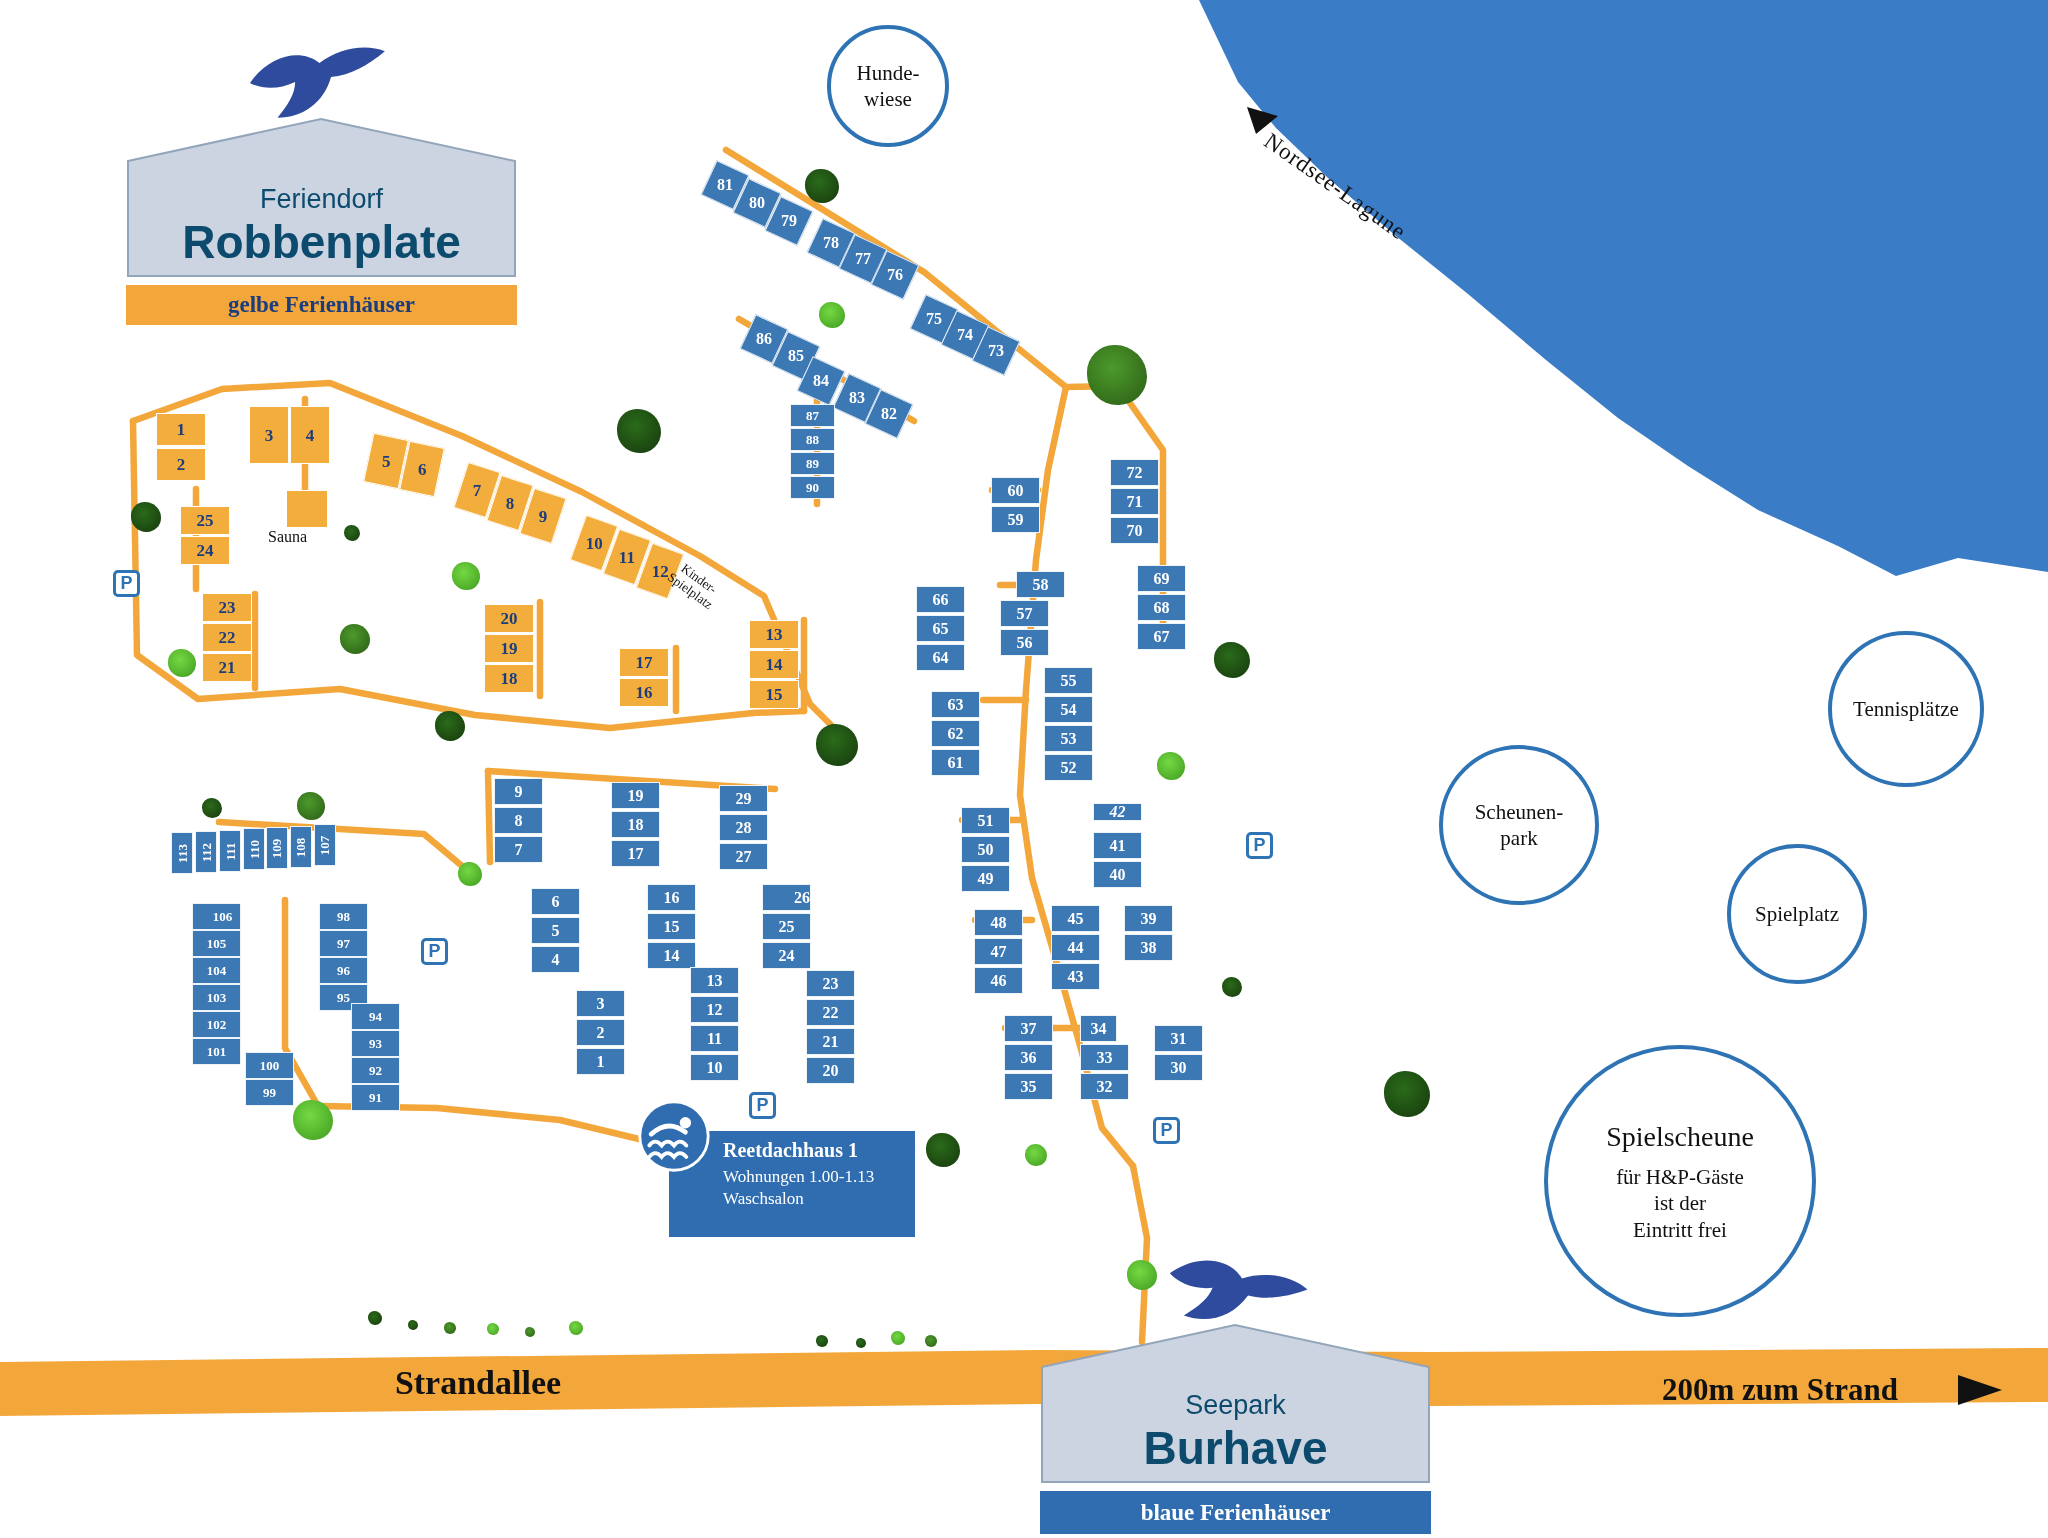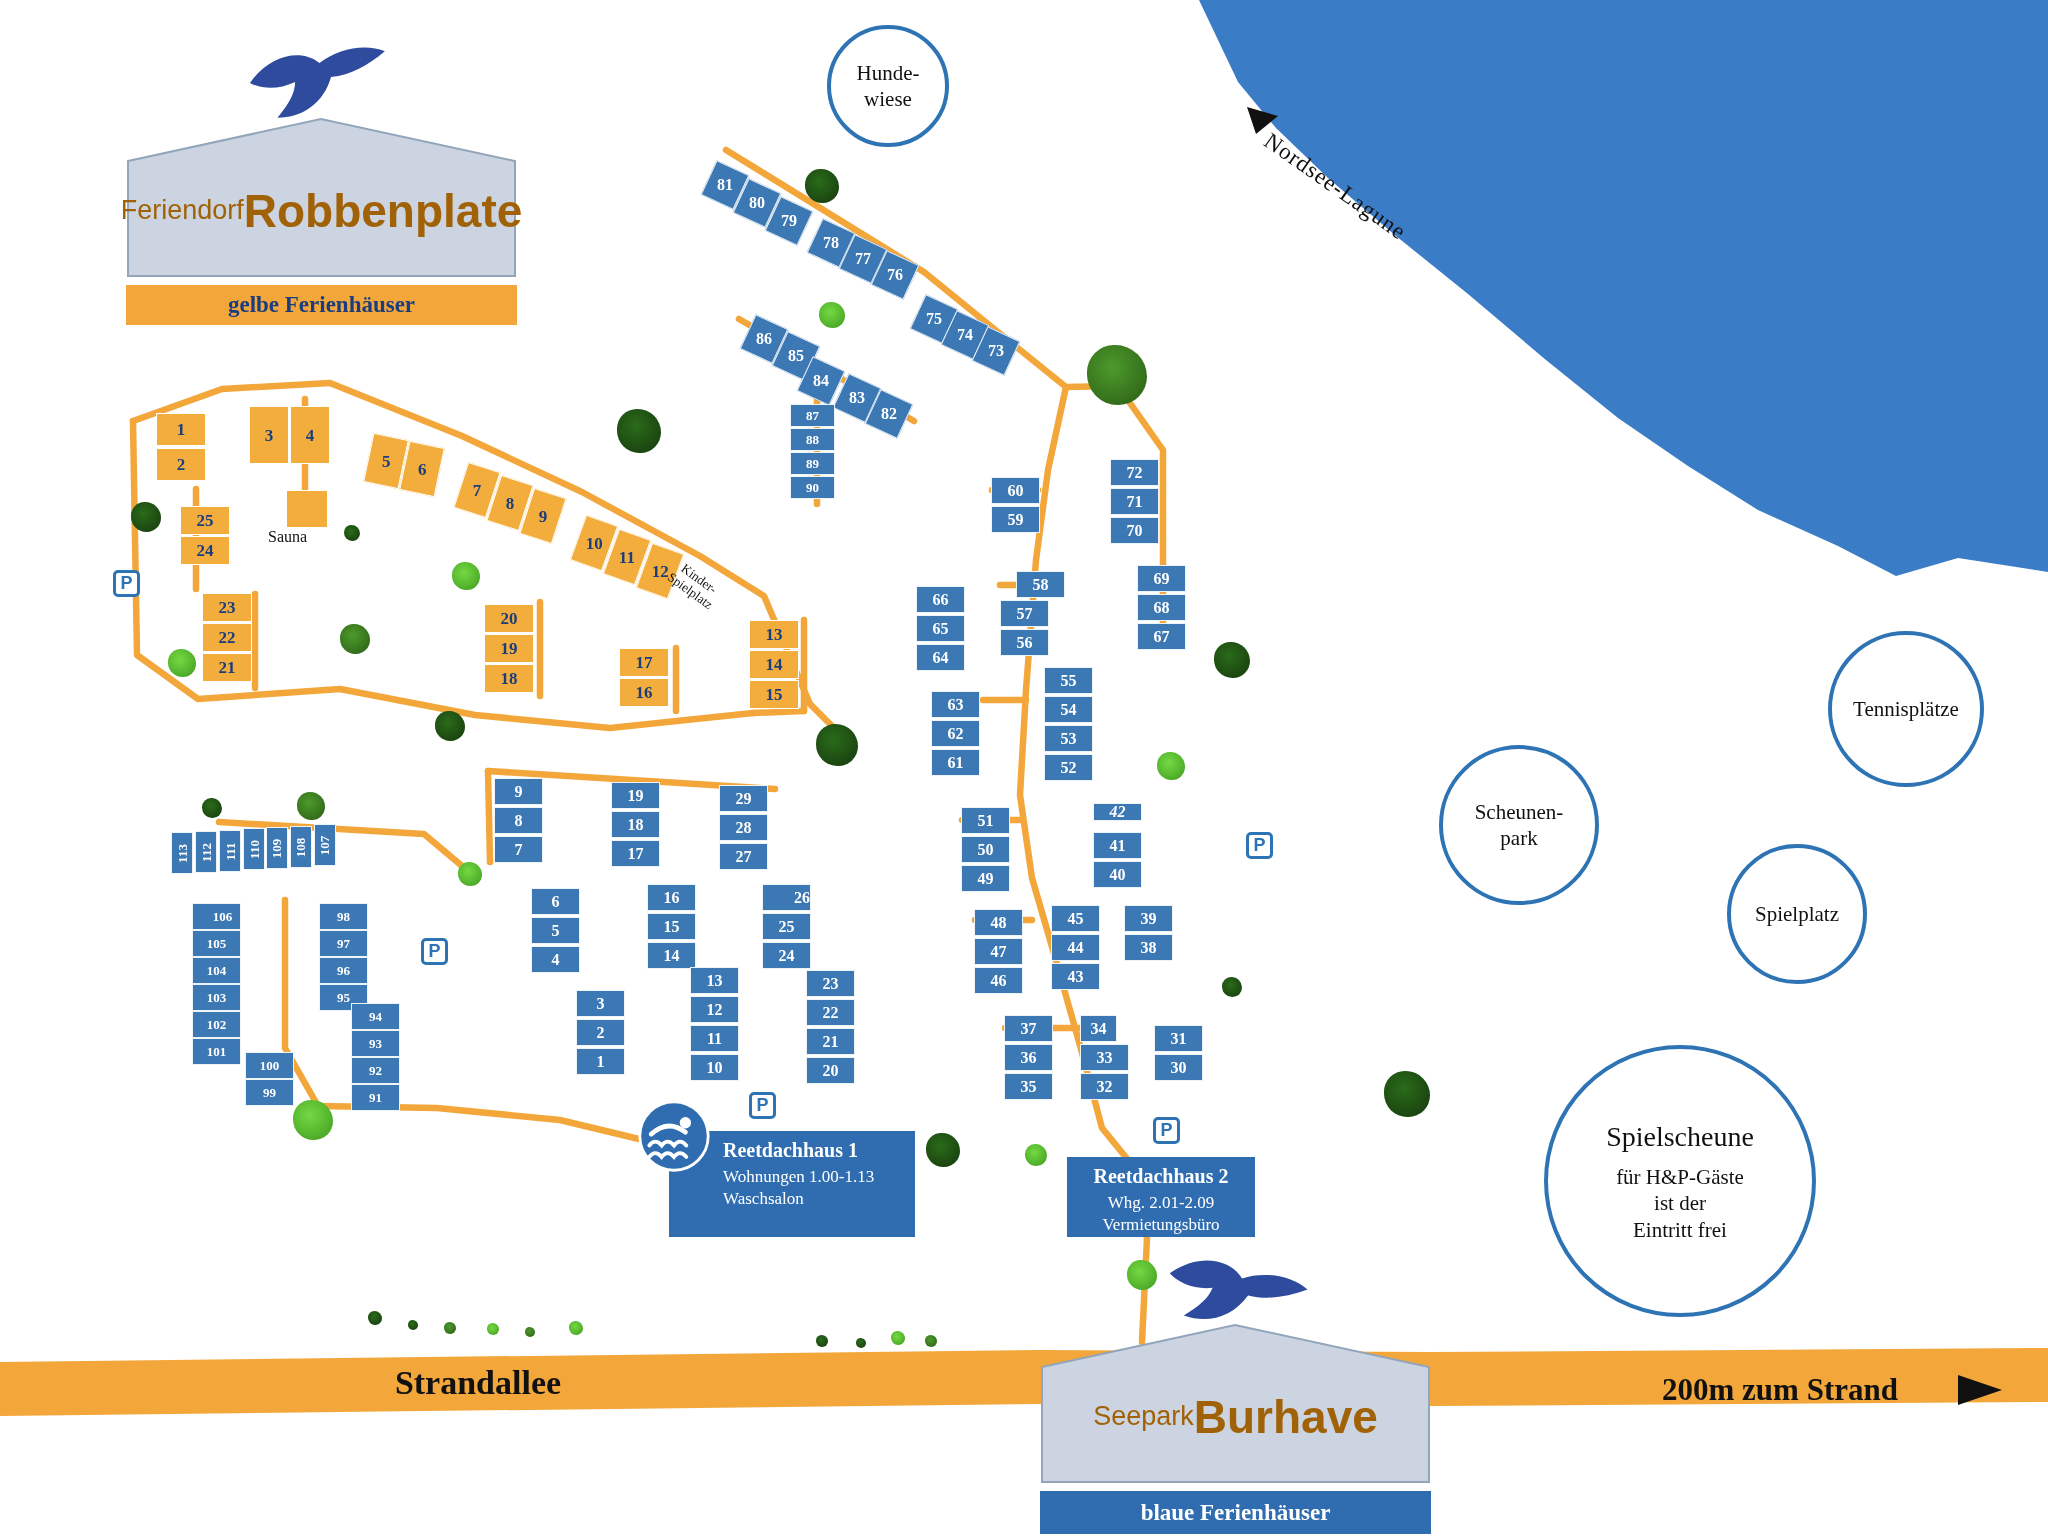--- a/index.html
+++ b/index.html
@@ -38,23 +38,23 @@
   .info-title{font-weight:bold;font-size:20px;margin-bottom:4px;}
   .info-line{font-size:17px;line-height:1.3;}
   #rd1 .info-title{padding-left:44px;}
   #rd1 .info-line{padding-left:44px;}
   #rd2{text-align:center;}
   .swim{position:absolute;}
 
   .badge{position:absolute;}
   .badge-shape{position:absolute;left:0;top:0;width:100%;height:100%;}
   .badge-shape polygon{fill:#cbd4e0;stroke:#93a5ba;stroke-width:2;}
-  .badge-text{position:absolute;left:0;top:0;width:100%;height:100%;display:flex;flex-direction:row;
+  .badge-text{position:absolute;left:0;top:16px;width:100%;height:100%;display:flex;flex-direction:column;
               align-items:center;justify-content:center;padding-top:30px;box-sizing:border-box;
-              font-family:"Liberation Sans",sans-serif;color:#a16207;}
+              font-family:"Liberation Sans",sans-serif;color:#0c4a6e;}
   .badge-small{font-size:27px;}
   .badge-big{font-size:46px;font-weight:bold;}
   .bird{position:absolute;}
   .bird path{fill:#2e4b9e;}
 
   .banner{position:absolute;display:flex;align-items:center;justify-content:center;
           font-weight:bold;font-size:23px;box-sizing:border-box;}
   .banner-yellow{background:#f3a73b;color:#1b3d7d;}
   .banner-blue{background:#2f6db0;color:#fff;}
 
@@ -605,25 +605,20 @@
   <div class="swim" style="left:636px;top:1098px;width:76px;height:76px;">
     <svg width="76" height="76" viewBox="-40 -40 80 80" xmlns="http://www.w3.org/2000/svg">
       <circle cx="0" cy="0" r="36" fill="#2f6db0" stroke="#ffffff" stroke-width="3"></circle>
       <circle cx="12" cy="-14" r="6" fill="#ffffff"></circle>
       <path d="M-24,-2 Q-6,-18 12,-4" stroke="#ffffff" stroke-width="5" fill="none" stroke-linecap="round"></path>
       <path d="M-26,10 q6,-8 13,0 q6,-8 13,0 q6,-8 13,0" stroke="#ffffff" stroke-width="4" fill="none" stroke-linecap="round"></path>
       <path d="M-26,22 q6,-8 13,0 q6,-8 13,0 q6,-8 13,0" stroke="#ffffff" stroke-width="4" fill="none" stroke-linecap="round"></path>
     </svg>
   </div>
 
-  <div class="info-box" id="rd2" style="left:1067px;top:1157px;width:188px;height:80px;">
-    <div class="info-title">Reetdachhaus 2</div>
-    <div class="info-line">Whg. 2.01-2.09</div>
-    <div class="info-line">Vermietungsbüro</div>
-  </div>
 
   <div class="badge" style="left:126px;top:113px;width:391px;height:165px;">
     <svg class="badge-shape" viewBox="0 0 391 165" preserveAspectRatio="none" xmlns="http://www.w3.org/2000/svg">
       <polygon points="2,48 195,6 389,48 389,163 2,163"></polygon>
     </svg>
     <svg class="bird" style="left:118px;top:-80px;width:150px;height:98px;transform:rotate(-6deg);" viewBox="0 0 120 70" xmlns="http://www.w3.org/2000/svg">
       <path d="M5,30 C22,10 48,6 62,20 C78,10 100,8 115,16 C100,26 86,32 70,32 C62,52 44,62 24,60 C34,50 40,42 41,33 C27,38 14,36 5,30 Z"></path>
     </svg>
     <div class="badge-text">
       <div class="badge-small">Feriendorf</div>

